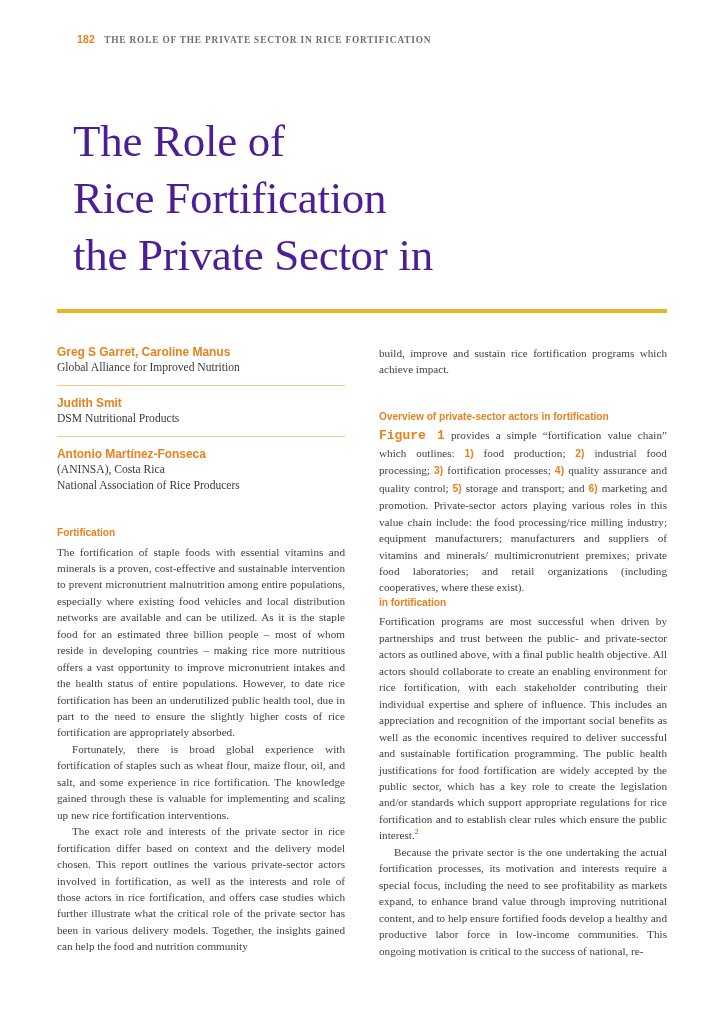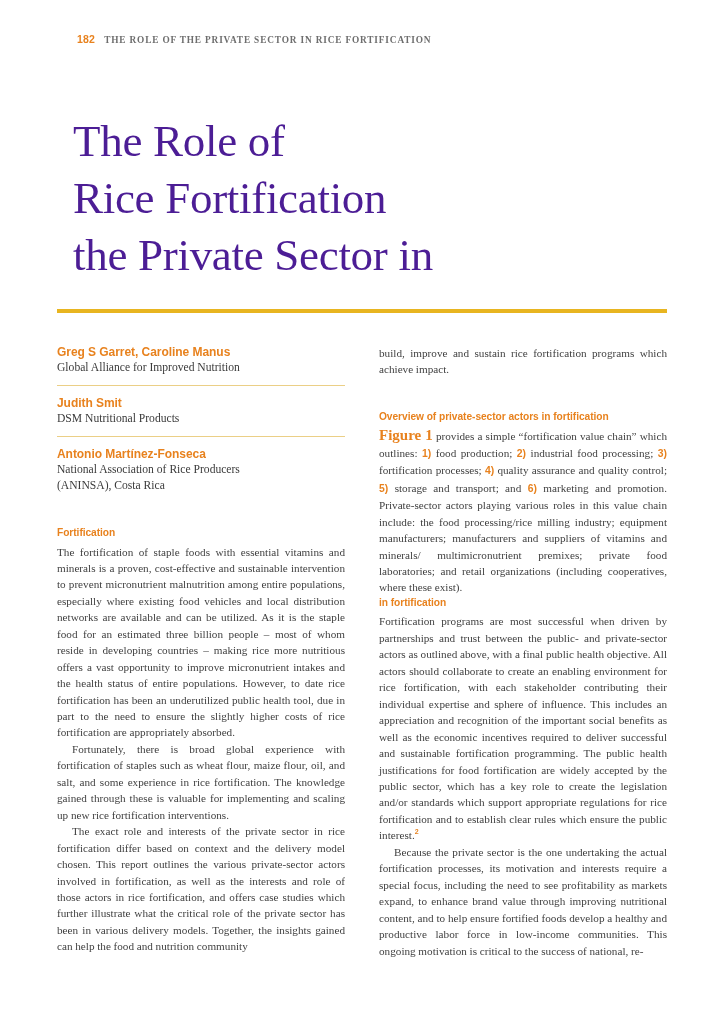--- a/index.html
+++ b/index.html
@@ -141,23 +141,23 @@
   p.body + p.body { margin-top: 0; }
 
   .ornum {
     color: #E8821E;
     font-family: "Liberation Sans", sans-serif;
     font-weight: bold;
     font-size: 10.4px;
   }
   .orbold {
     color: #E8821E;
-    font-family: Liberation Serif, serif;
-    font-weight: bold;
-    font-size: 15px;
+    font-family: Liberation Mono, monospace;
+    font-weight: bold;
+    font-size: 13px;
   }
   sup.fn {
     color: #E8821E;
     font-family: "Liberation Sans", sans-serif;
     font-weight: bold;
     font-size: 7px;
     vertical-align: super;
     line-height: 0;
   }
 </style>
@@ -190,22 +190,22 @@
       <div class="rule-thin"></div>
 
       <div class="author-group">
         <div class="author-name">Judith Smit</div>
         <div class="author-affil">DSM Nutritional Products</div>
       </div>
       <div class="rule-thin"></div>
 
       <div class="author-group">
         <div class="author-name">Antonio Martínez-Fonseca</div>
+        <div class="author-affil">(ANINSA), Costa Rica</div>
         <div class="author-affil">National Association of Rice Producers</div>
-        <div class="author-affil">(ANINSA), Costa Rica</div>
       </div>
 
       <div class="sec-head sec-head-spaced">Fortification</div>
 
       <p class="body first">The fortification of staple foods with essential vitamins and minerals is a proven, cost-effective and sustainable intervention to prevent micronutrient malnutrition among entire populations, especially where existing food vehicles and local distribution networks are available and can be utilized. As it is the staple food for an estimated three billion people – most of whom reside in developing countries – making rice more nutritious offers a vast opportunity to improve micronutrient intakes and the health status of entire populations. However, to date rice fortification has been an underutilized public health tool, due in part to the need to ensure the slightly higher costs of rice fortification are appropriately absorbed.</p>
       <p class="body indent">Fortunately, there is broad global experience with fortification of staples such as wheat flour, maize flour, oil, and salt, and some experience in rice fortification. The knowledge gained through these is valuable for implementing and scaling up new rice fortification interventions.</p>
       <p class="body indent">The exact role and interests of the private sector in rice fortification differ based on context and the delivery model chosen. This report outlines the various private-sector actors involved in fortification, as well as the interests and role of those actors in rice fortification, and offers case studies which further illustrate what the critical role of the private sector has been in various delivery models. Together, the insights gained can help the food and nutrition community</p>
 
     </div>
 

